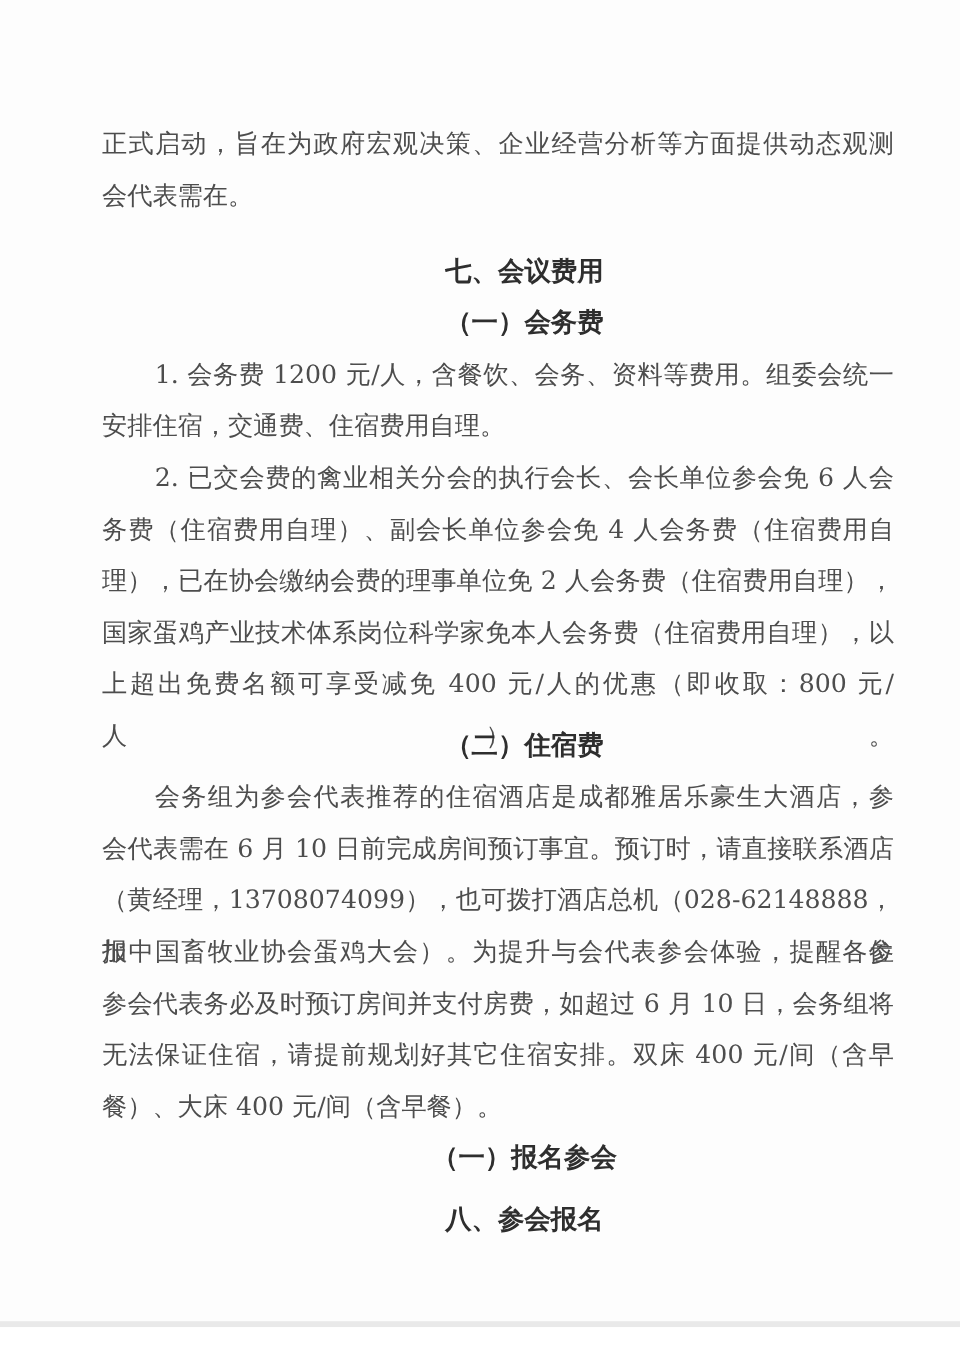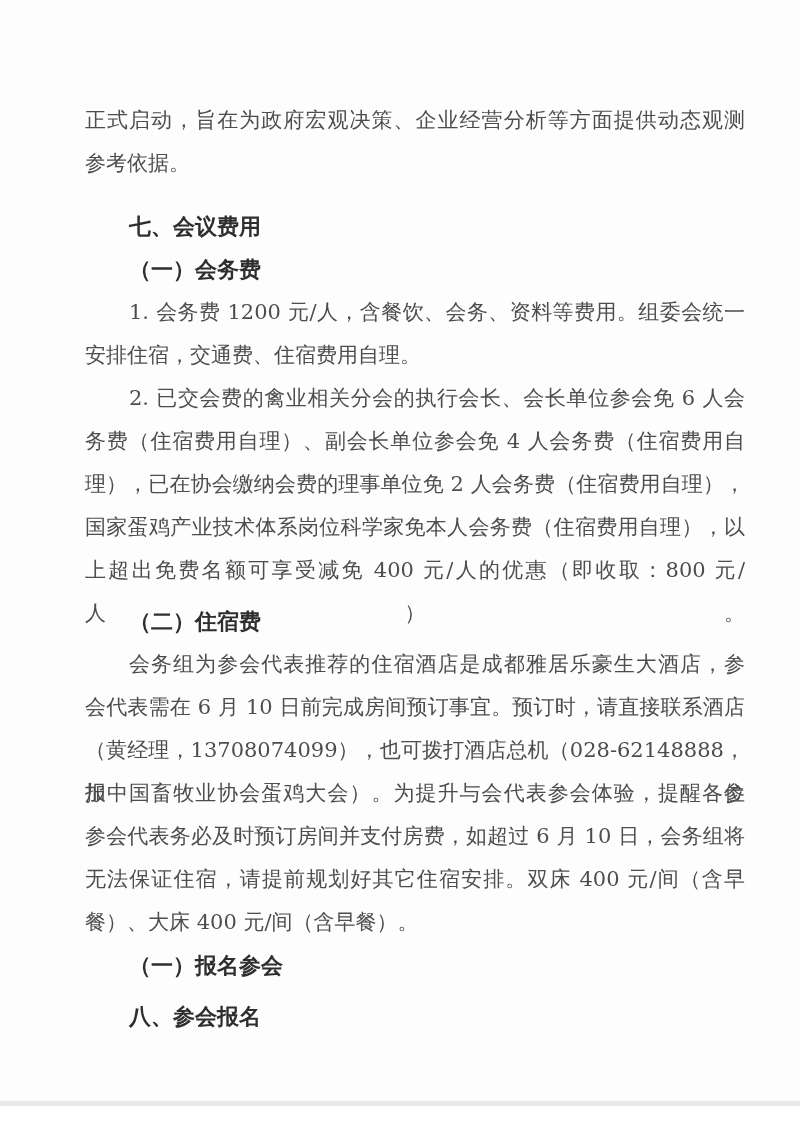--- a/index.html
+++ b/index.html
@@ -39,21 +39,21 @@
 
   
   .line.indent { text-indent: 44px; }
 
   .line.heading {
     font-family: "DejaVu Sans", "Liberation Sans", sans-serif;
     font-weight: 700;
     font-size: 22px;
     color: var(--heading-color, #2e2e2e);
     text-indent: 44px;
-    text-align: left;
+    text-align: center;
   }
 
   .heading.gap-large { margin-top: 20px; }
   .heading.gap-small { margin-top: 8px; }
 
   .bottom-edge {
     position: absolute;
     left: 0;
     right: 0;
     bottom: 0;
@@ -61,21 +61,21 @@
     background: var(--edge-color, #e9e9e9);
   }
 </style>
 </head>
 <body>
 
 <div class="page">
   <div class="text-column">
       <div class="paragraph">
         <div class="line body full">正式启动，旨在为政府宏观决策、企业经营分析等方面提供动态观测</div>
-        <div class="line body">参考依据。</div>
+        <div class="line body">会代表需在。</div>
       </div>
       <div class="line heading gap-large">七、会议费用</div>
       <div class="line heading">（一）会务费</div>
       <div class="paragraph">
         <div class="line body indent full">1. 会务费 1200 元/人，含餐饮、会务、资料等费用。组委会统一</div>
         <div class="line body">安排住宿，交通费、住宿费用自理。</div>
       </div>
       <div class="paragraph">
         <div class="line body indent full">2. 已交会费的禽业相关分会的执行会长、会长单位参会免 6 人会</div>
         <div class="line body full">务费（住宿费用自理）、副会长单位参会免 4 人会务费（住宿费用自</div>

